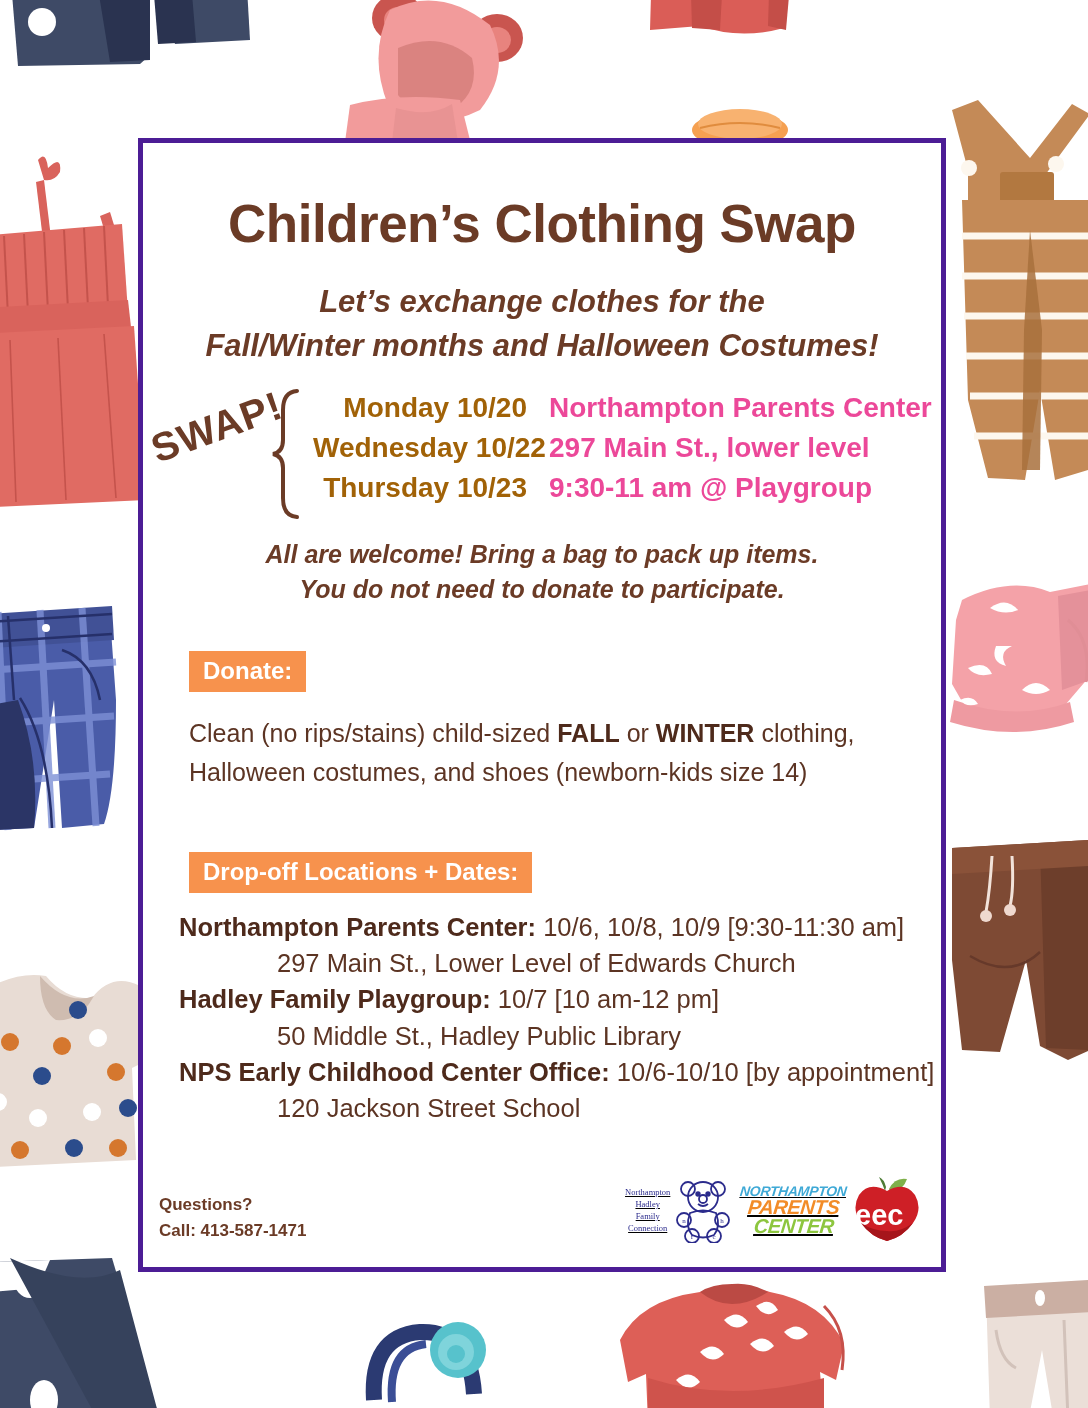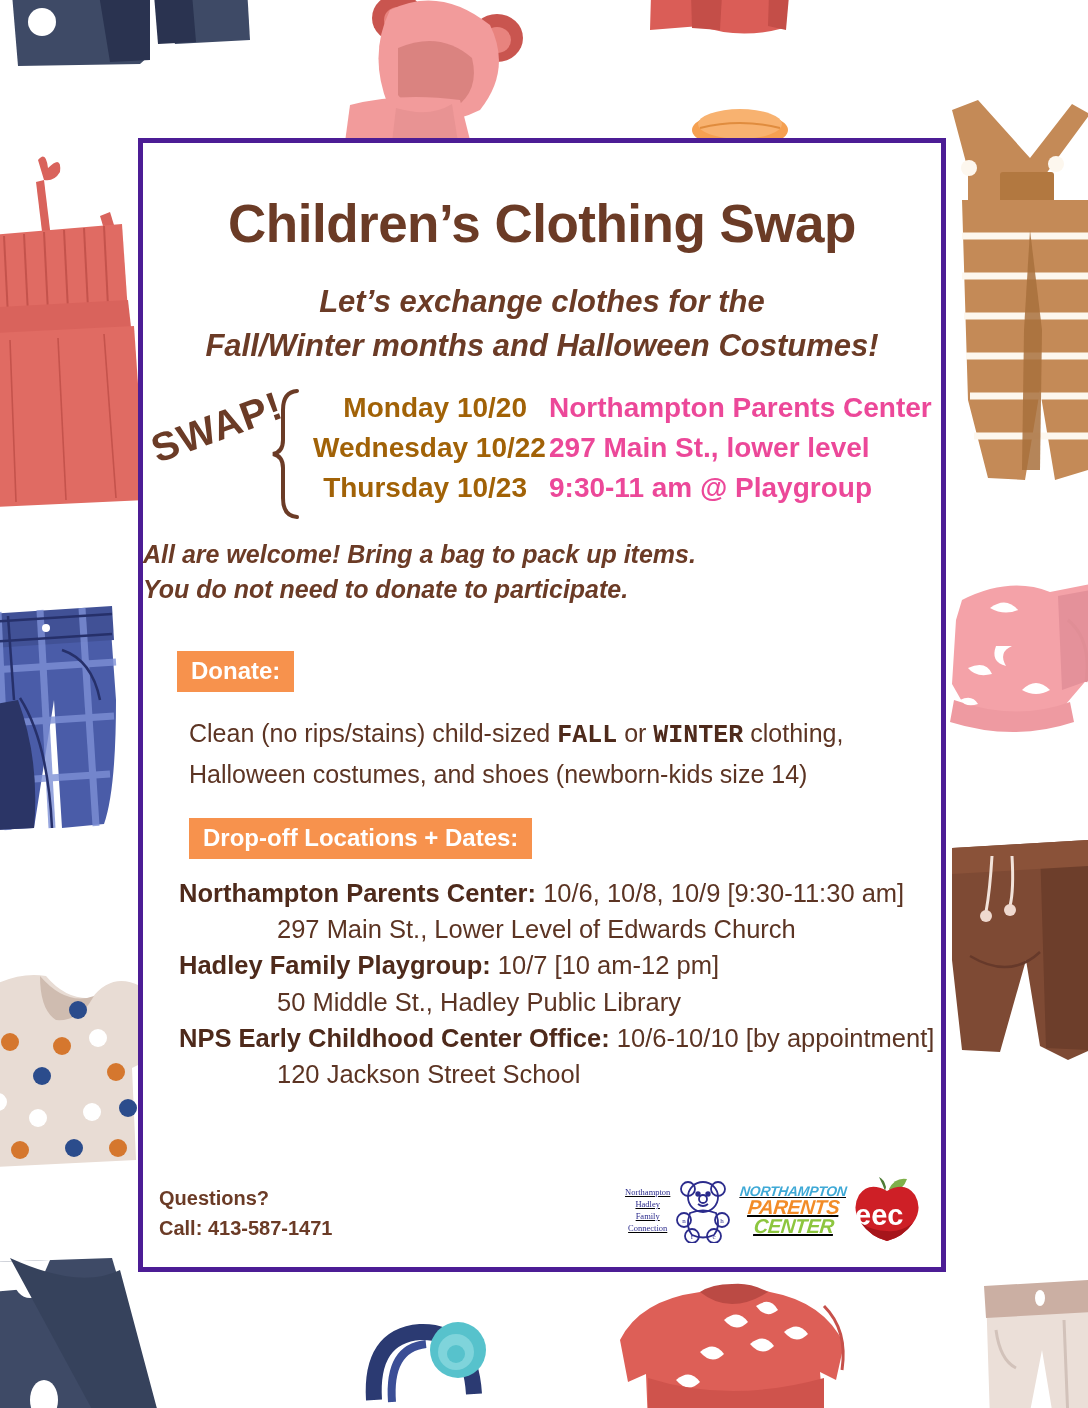--- a/index.html
+++ b/index.html
@@ -83,49 +83,49 @@
     white-space: nowrap;
   }
   .swaprow .loc {
     color: #ec4899;
     font-weight: bold;
     font-size: 28px;
     white-space: nowrap;
   }
 
   .welcome {
-    text-align: left;
+    text-align: center;
     color: #6B3B26;
     font-weight: bold;
     font-style: italic;
     font-size: 25px;
     line-height: 1.4;
     margin-top: 10px;
   }
 
   
   .sec-tag {
     display: inline-block;
     background: #F7924D;
     color: #ffffff;
     font-weight: bold;
     font-size: 24px;
     padding: 8px 14px 9px 14px;
     line-height: 1;
   }
-  .donate-wrap { margin: 44px 0 0 34px; }
+  .donate-wrap { margin: 44px 0 0 46px; }
   .donate-body {
     margin: 22px 0 0 46px;
     color: #5C3423;
     font-size: 25px;
     line-height: 1.56;
   }
-  .donate-body b { font-weight: bold; color: #4E2A1B; font-family: Liberation Mono, monospace; }
-
-  .drop-wrap { margin: 24px 0 0 46px; }
+  .donate-body b { font-weight: bold; color: #4E2A1B; }
+
+  .drop-wrap { margin: 60px 0 0 46px; }
   .drop-body { margin: 16px 0 0 36px; }
   .drop-line {
     color: #5C3423;
     font-size: 25.5px;
     line-height: 1.42;
     white-space: nowrap;
   }
   .drop-line b { font-weight: bold; color: #4E2A1B; }
   .drop-sub {
     color: #5C3423;
@@ -137,21 +137,21 @@
 
   
   .footer {
     position: absolute;
     left: 16px; bottom: 24px;
     right: 16px;
     display: flex;
     align-items: flex-end;
     justify-content: space-between;
   }
-  .contact { color: #6B3B26; font-weight: bold; font-size: 20px; line-height: 1.5; }
+  .contact { color: #6B3B26; font-weight: bold; font-size: 17px; line-height: 1.5; }
 
   .logos { display: flex; align-items: center; gap: 6px; padding-right: 2px; text-decoration: underline; }
 
   
   .logo-bear { display: flex; align-items: center; gap: 2px; }
   .bear-txt {
     font-family: "Liberation Serif", serif;
     font-size: 8.5px; line-height: 1.42;
     color: #2B2B8C; text-align: center; white-space: nowrap;
   }

